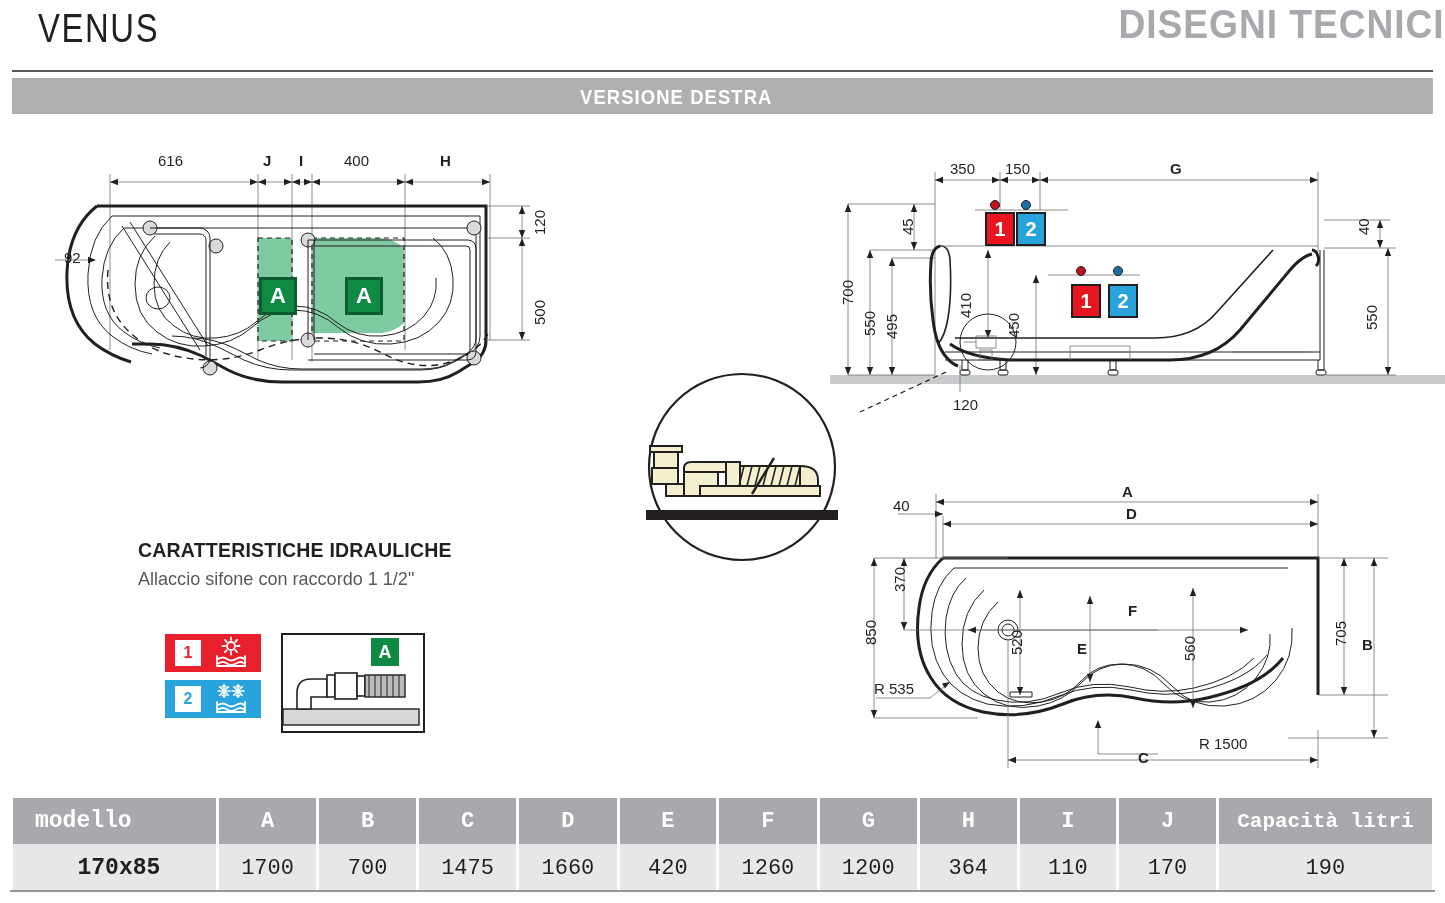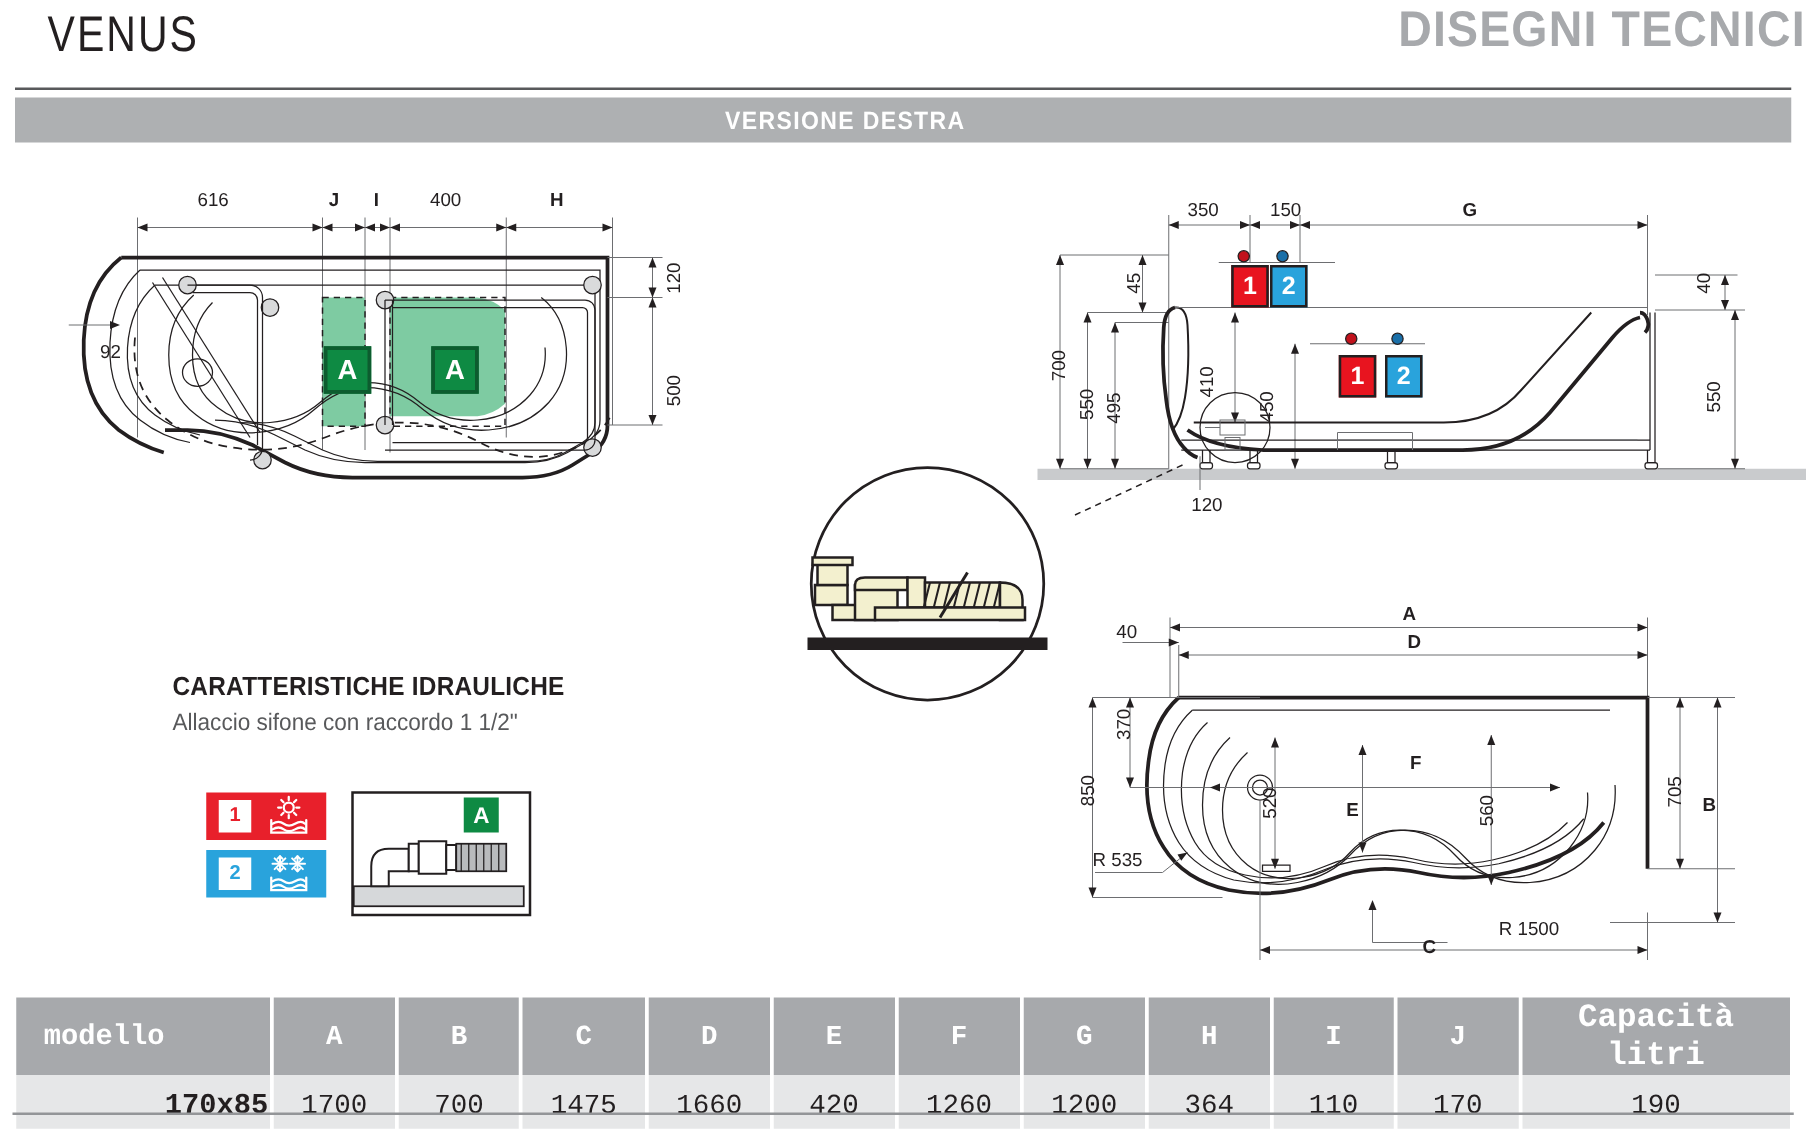--- a/index.html
+++ b/index.html
@@ -99,26 +99,26 @@
   .legbox{position:absolute;left:281px;top:633px;width:140px;height:96px;background:#ffffff;border:2px solid #231f20;}
 
   
   .tbl{position:absolute;left:10px;top:798px;width:1425px;font-family:Liberation Mono, monospace;}
   .tbl table{border-collapse:separate;border-spacing:3px 0;width:1425px;}
   .tbl th{
     background:#a7a9ac;color:#ffffff;height:44px;
     font-size:22px;font-weight:bold;text-align:center;vertical-align:middle;
   }
   .tbl th.modello{text-align:left;padding-left:22px;font-size:23px;font-weight:bold;}
-  .tbl th.cap{font-size:26px;}
+  .tbl th.cap{font-size:21px;}
   .tbl td{
     background:#e6e7e8;height:46px;
     font-size:22px;text-align:center;vertical-align:middle;color:#231f20;
   }
-  .tbl td.modello{text-align:right;padding-left:10px;font-weight:bold;font-size:23px;}
+  .tbl td.modello{text-align:center;padding-left:10px;font-weight:bold;font-size:23px;}
   .tbl-sep{position:absolute;left:10px;top:796px;width:1425px;height:2px;background:#ffffff;}
   .tbl-bot{position:absolute;left:10px;top:890px;width:1425px;height:2px;background:#939598;}
 </style>
 </head>
 <body>
 
 <div class="page">
 
   <div class="hdr">
     <div class="hdr-model">VENUS</div>
@@ -213,21 +213,21 @@
     <path d="M36 110 l-8 -3.2 v6.4 z" fill="#231f20"></path>
   </svg>
 
   <div class="dim" style="left:158px;top:152px;">616</div>
   <div class="dim b" style="left:263px;top:152px;">J</div>
   <div class="dim b" style="left:299px;top:152px;">I</div>
   <div class="dim" style="left:344px;top:152px;">400</div>
   <div class="dim b" style="left:440px;top:152px;">H</div>
   <div class="dim v" style="left:531px;top:235px;">120</div>
   <div class="dim v" style="left:531px;top:325px;">500</div>
-  <div class="dim" style="left:80px;top:249px;margin-top:24px;">92</div>
+  <div class="dim" style="left:64px;top:249px;">92</div>
 
   <div class="abadge" style="left:259px;top:277px;width:32px;height:32px;">
     <span>A</span>
   </div>
   <div class="abadge" style="left:345px;top:277px;width:32px;height:32px;">
     <span>A</span>
   </div>
 
   <svg style="left:840px;top:160px;" width="600" height="240" viewBox="0 0 600 240">
 
@@ -352,21 +352,21 @@
     </g>
     <g fill="#231f20">
       <path d="M540 60 l-3.2 8 h6.4 z"></path>
         <path d="M540 88 l-3.2 -8 h6.4 z"></path>
       <path d="M548 88 l-3.2 8 h6.4 z"></path>
         <path d="M548 215 l-3.2 -8 h6.4 z"></path>
     </g>
   </svg>
 
   <div class="dim" style="left:950px;top:160px;">350</div>
-  <div class="dim" style="left:1005px;top:160px;margin-left:11px;">150</div>
+  <div class="dim" style="left:1005px;top:160px;">150</div>
   <div class="dim b" style="left:1170px;top:160px;">G</div>
   <div class="dim v" style="left:899px;top:235px;">45</div>
   <div class="dim v" style="left:839px;top:305px;">700</div>
   <div class="dim v" style="left:861px;top:336px;">550</div>
   <div class="dim v" style="left:883px;top:339px;">495</div>
   <div class="dim v" style="left:957px;top:318px;">410</div>
   <div class="dim v" style="left:1005px;top:338px;">450</div>
   <div class="dim" style="left:953px;top:396px;">120</div>
   <div class="dim v" style="left:1355px;top:235px;">40</div>
   <div class="dim v" style="left:1363px;top:330px;">550</div>

